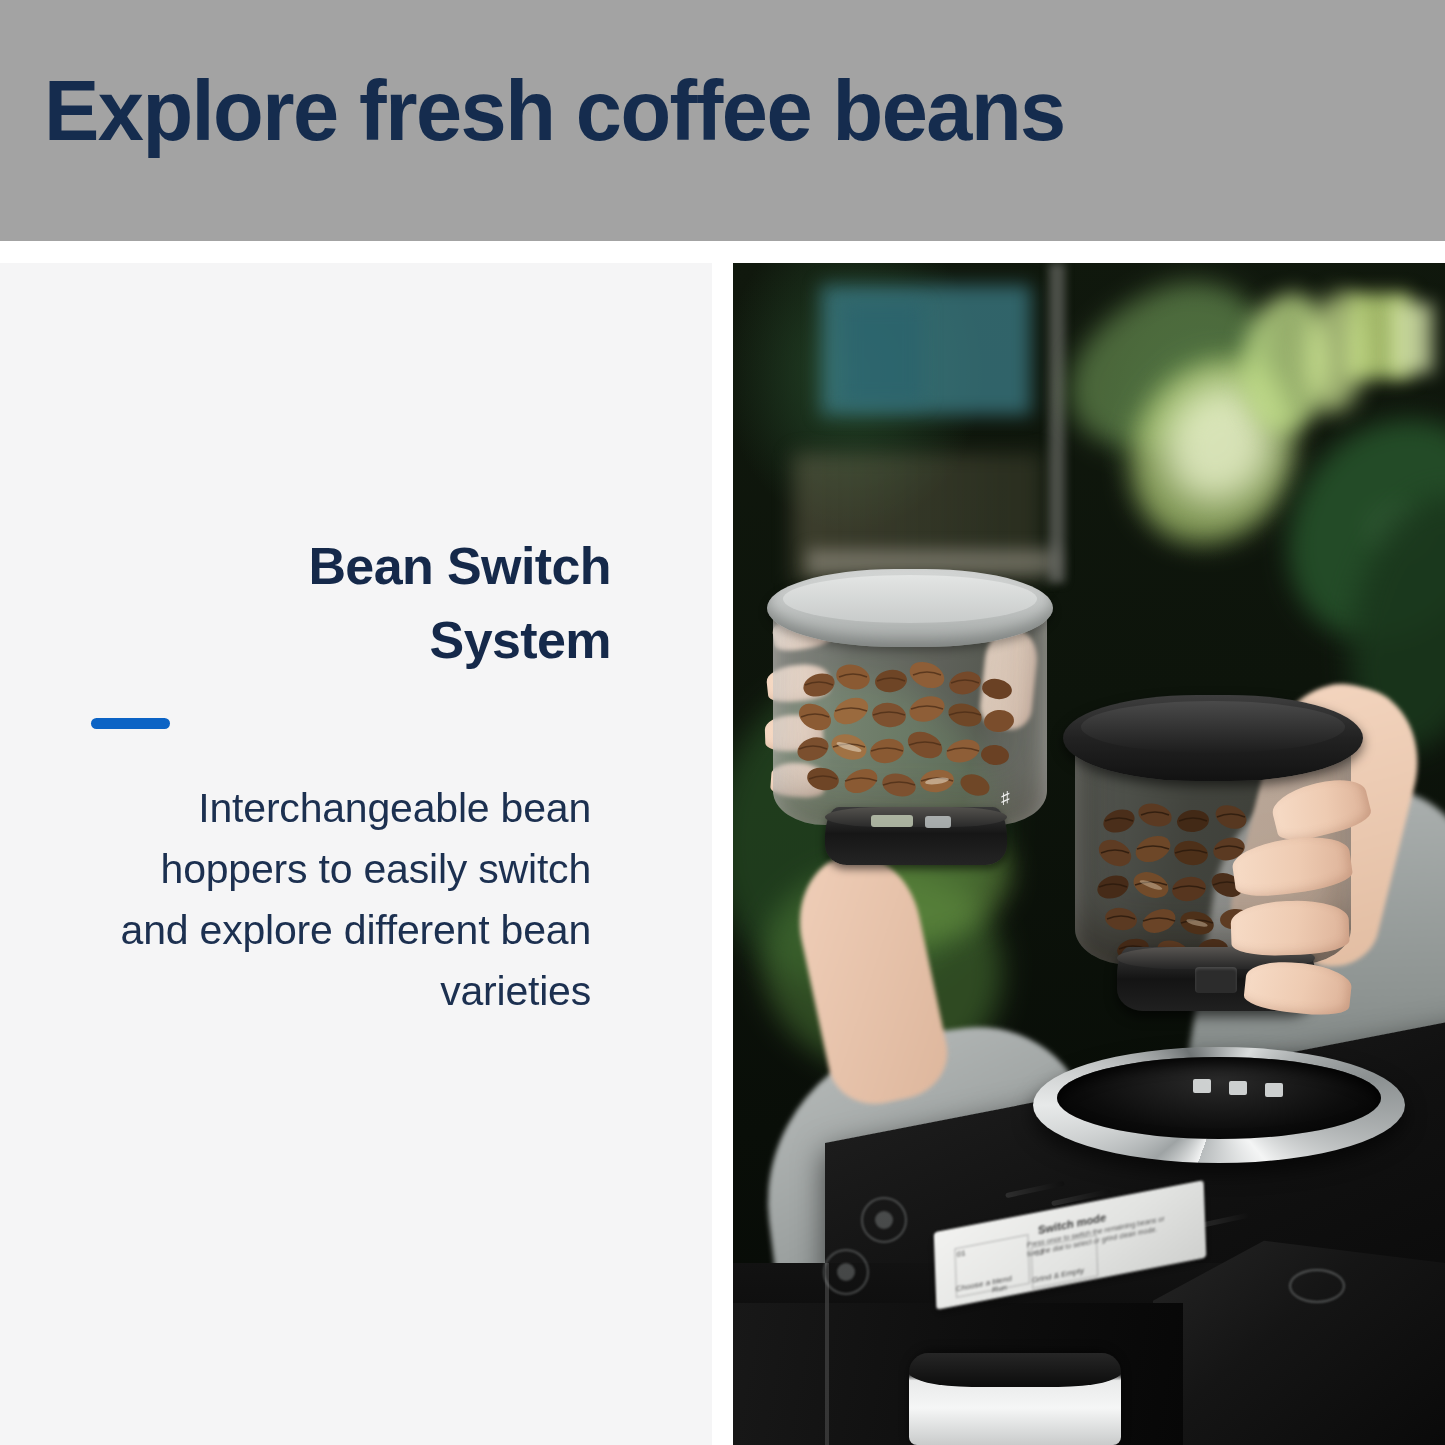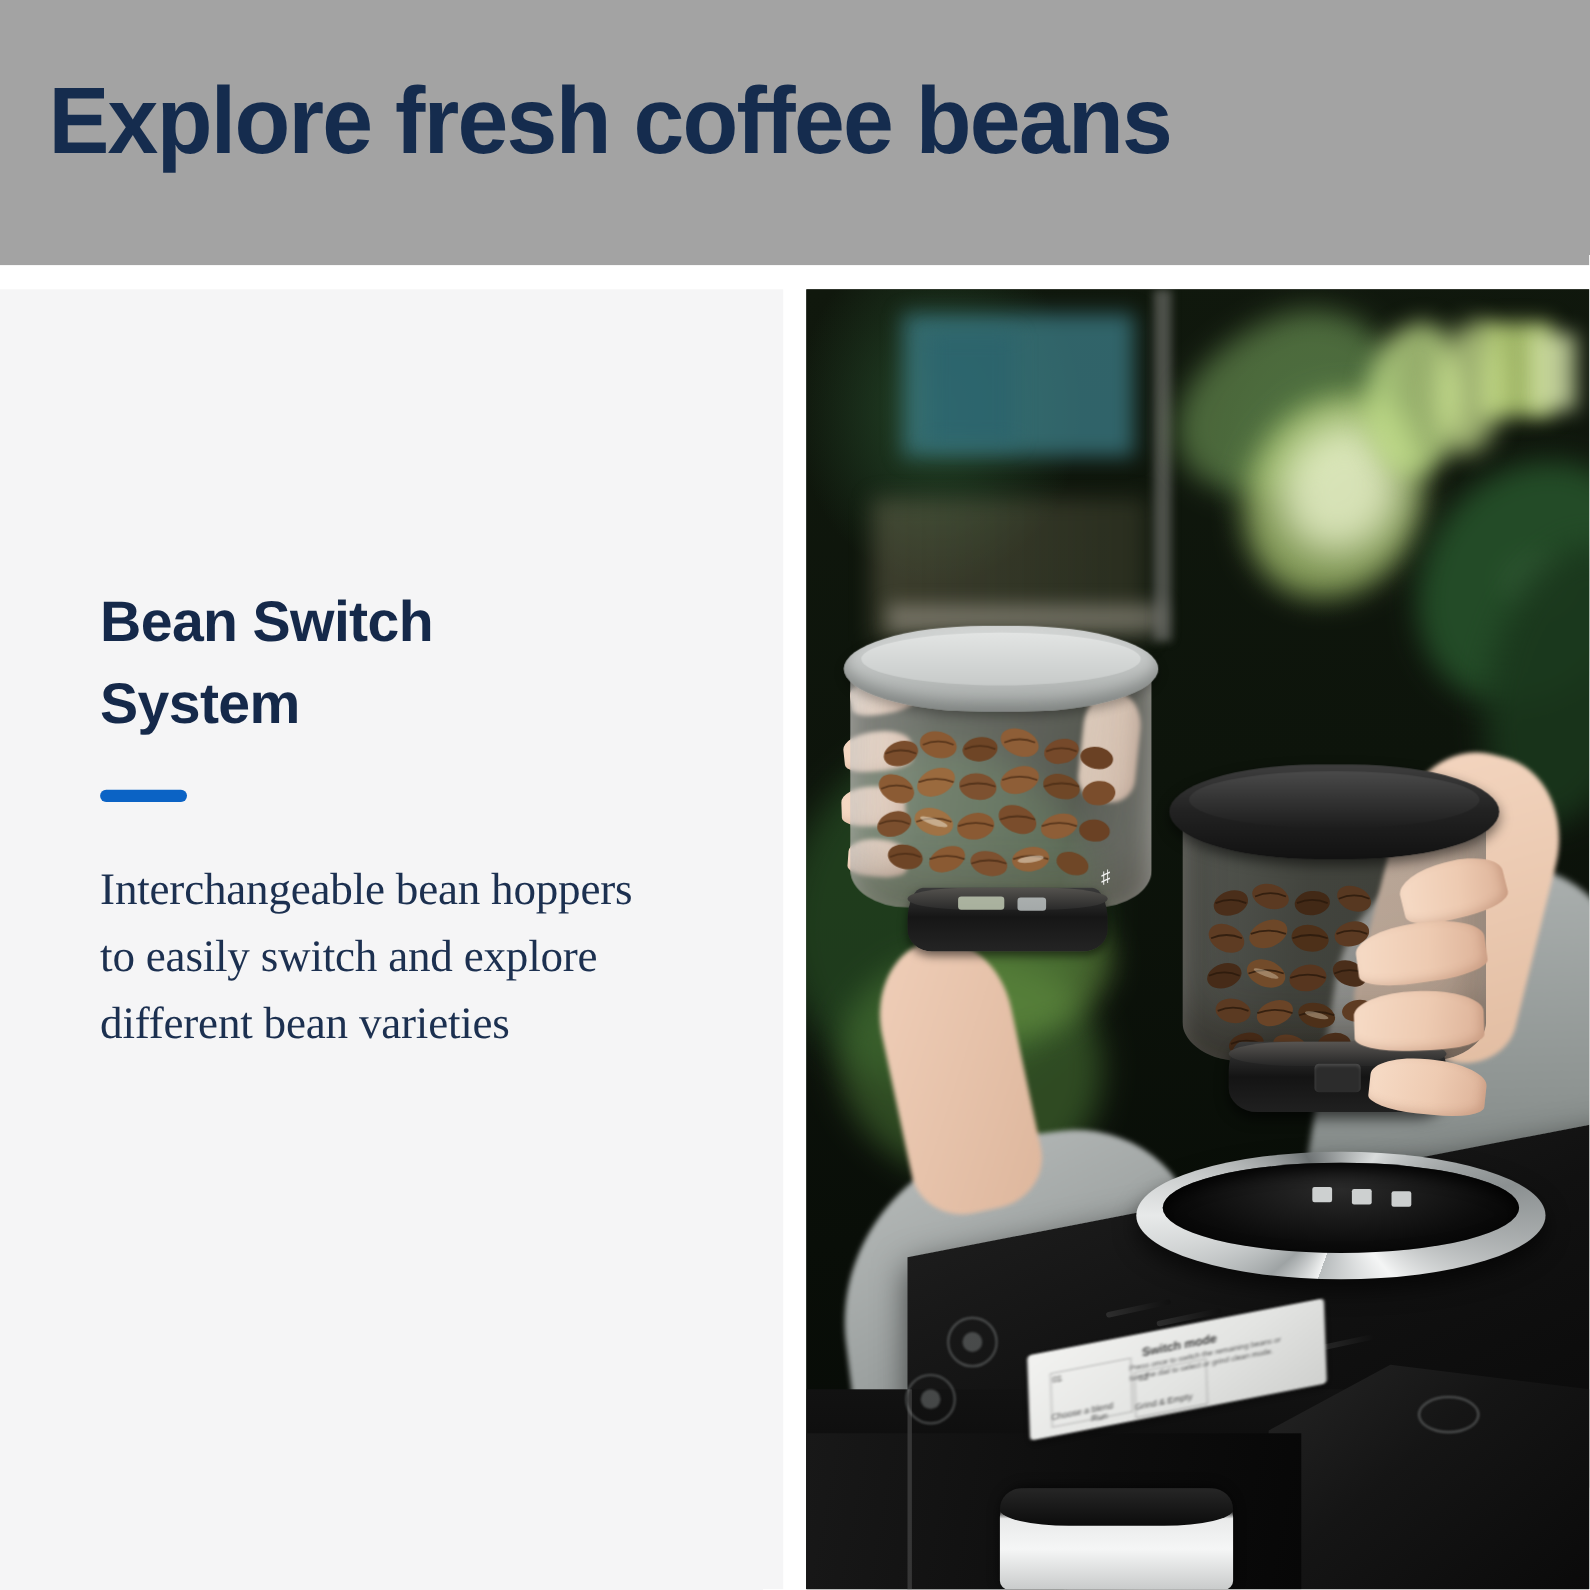--- a/index.html
+++ b/index.html
@@ -51,20 +51,21 @@
     top: 263px;
     width: 712px;
     height: 1182px;
     background: #f5f5f6;
   }
   .copy-block {
     position: absolute;
     left: 91px;
     top: 266px;
     width: 520px;
+    text-align: right;
   }
   .feature-title {
     color: #15294a;
     font-family: "Liberation Sans", sans-serif;
     font-weight: bold;
     font-size: 52px;
     line-height: 74px;
     letter-spacing: -0.6px;
     margin: 0;
     white-space: pre-line;
@@ -72,21 +73,21 @@
   .divider {
     width: 79px;
     height: 11px;
     border-radius: 6px;
     background: #0b63c5;
     margin-top: 41px;
     margin-bottom: 0;
   }
   .feature-body {
     color: #1c3050;
-    font-family: Liberation Serif, serif;
+    font-family: Liberation Sans, sans-serif;
     font-weight: normal;
     font-size: 41px;
     line-height: 61px;
     letter-spacing: -0.2px;
     margin: 49px 0 0 0;
     width: 500px;
   }
 
   
   .photo {

